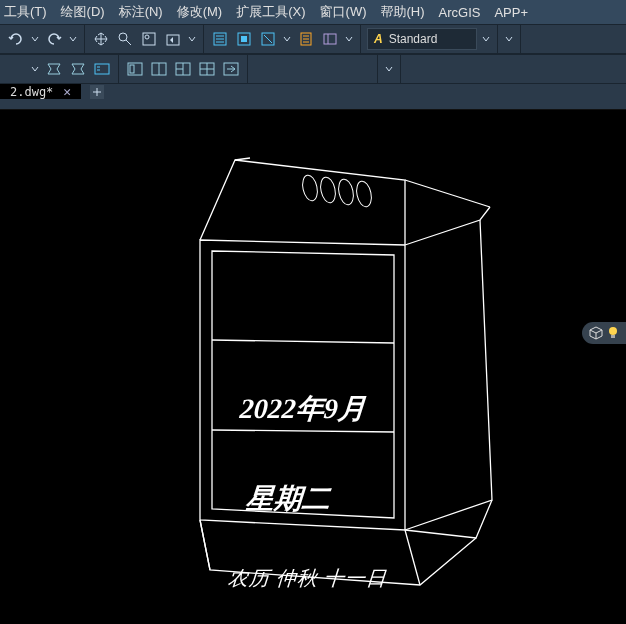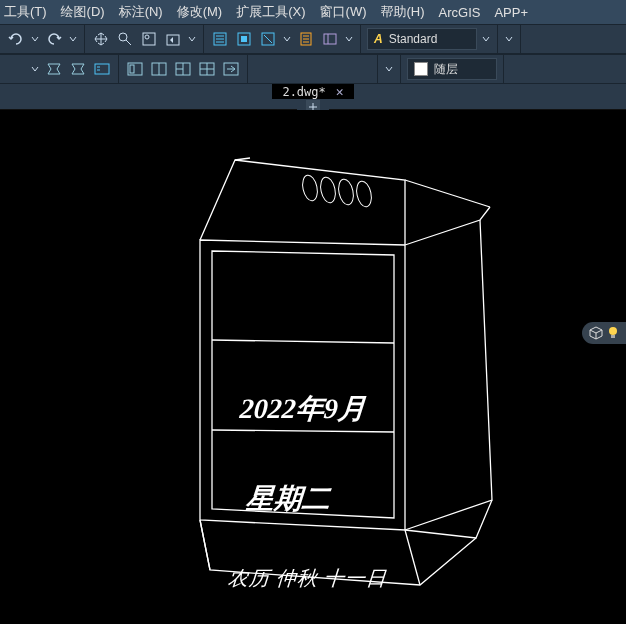--- a/index.html
+++ b/index.html
@@ -56,25 +56,24 @@
     background: #1e2a36; border: 1px solid #3a4a5a;
     height: 22px; padding: 0 6px;
     color: #ddd;
     font-size: 12px;
   }
   .style-box.wide { min-width: 110px; }
   .tabbar {
     height: 26px;
     background: #2b3a4a;
     display: flex;
-    align-items: center;
+    align-items: flex-start;
     font-size: 12px;
     color: #ddd;
     border-bottom: 1px solid #111;
-    flex-direction: column;
   }
   .tab {
     display: flex; align-items: center; gap: 10px;
     padding: 0 10px;
     background: #1a2530;
     font-family: "Consolas", monospace;
   }
   .tab.active { background: #000; }
   .close-x { color: #aac; cursor: pointer; font-size: 13px; }
   .tab.add {
@@ -323,26 +322,20 @@
     </div>
   </div>
   <div class="tool-group" style="flex:0 0 130px"></div>
   <div class="tool-group">
     <div class="dd">
         <svg width="8" height="8">
           <path d="M1 2 L4 6 L7 2" fill="none" stroke="#cde"></path>
         </svg>
       </div>
   </div>
-  <div class="tool-group">
-    <div class="style-box" style="min-width:90px">
-      <div class="bylayer-swatch"></div>
-      <span>随层</span>
-    </div>
-  </div>
 </div>
 
 <div class="tabbar">
   <div class="tab active">
     <span>2.dwg*</span>
     <span class="close-x">✕</span>
   </div>
   <div class="tab add">
     <svg width="16" height="16">
         <rect x="1" y="1" width="14" height="14" fill="#3a4a5a"></rect>

